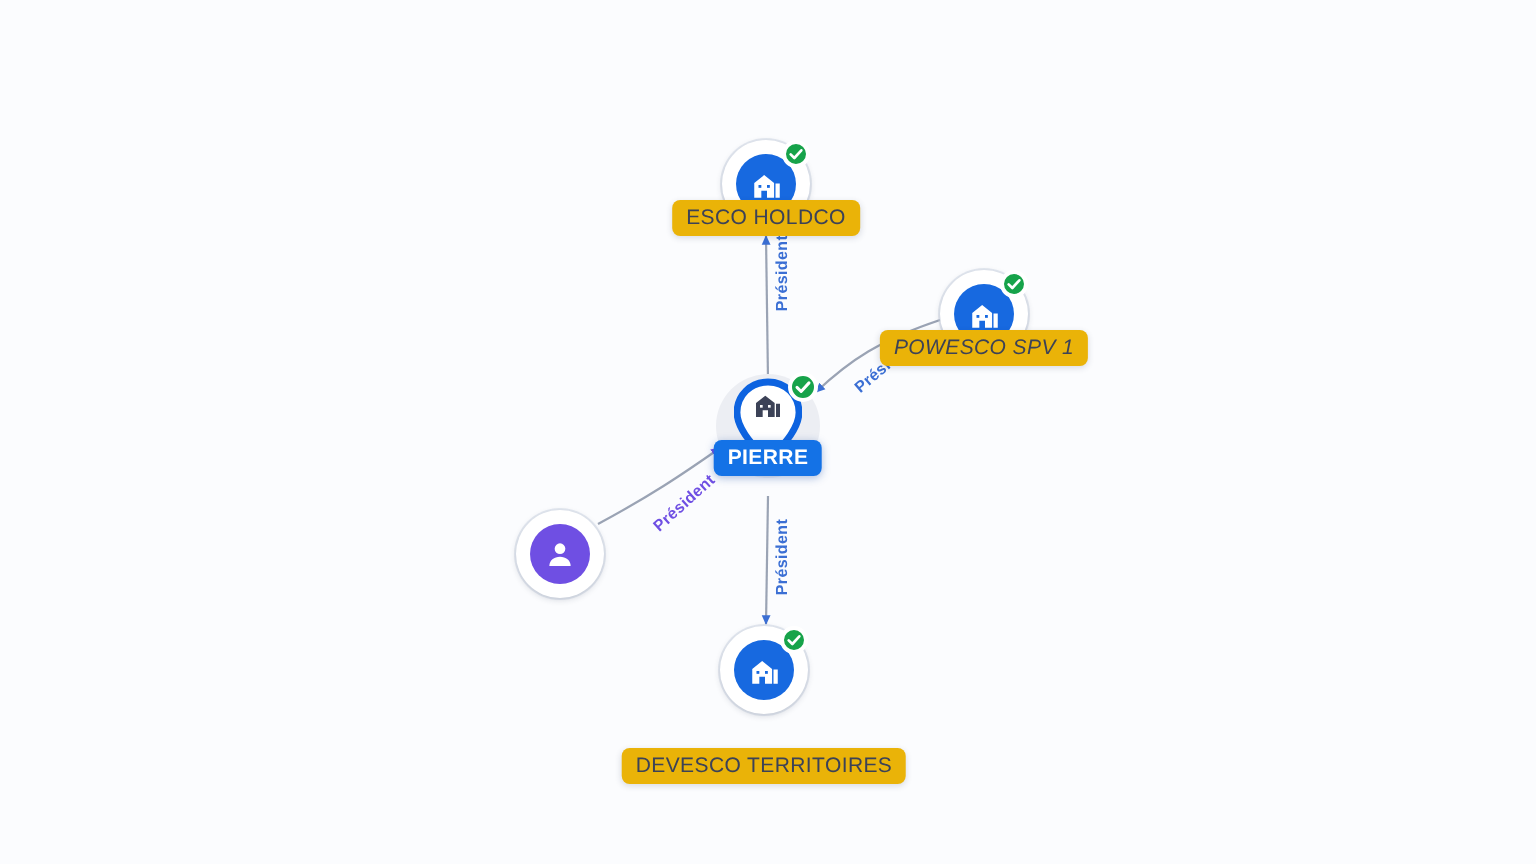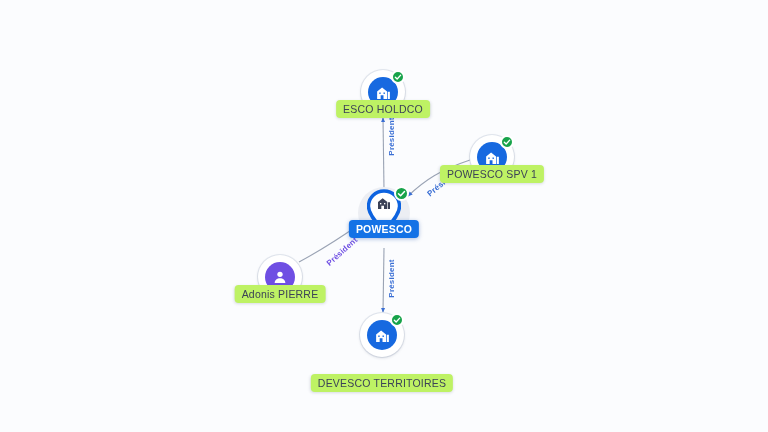--- a/index.html
+++ b/index.html
@@ -60,21 +60,21 @@
   .pin-badge svg{display:block;}
 
   
   .label{
     position:absolute;left:50%;transform:translateX(-50%);
     white-space:nowrap;
     font-size:10.5px;letter-spacing:.2px;
     padding:3px 7px;border-radius:4px;
   }
   .label.plain{
-    background:#bef264;color:#3c4257;font-weight:500;
+    background:#eab308;color:#3c4257;font-weight:500;
     box-shadow:0 1px 3px rgba(40,50,80,.16);
   }
   .label.selected{
     background:#1472e6;color:#ffffff;font-weight:600;
     box-shadow:0 1px 4px rgba(20,70,160,.35);
   }
 
   .edge-label{
     position:absolute;
     font-size:8px;font-weight:600;letter-spacing:.2px;
@@ -124,21 +124,21 @@
     </div>
     <div class="badge">
       <svg width="8" height="8" viewBox="0 0 24 24" fill="none" stroke="#ffffff" stroke-width="4" stroke-linecap="round" stroke-linejoin="round">
         <path d="M4 12.5 L9.5 18 L20 6.5"></path>
       </svg>
     </div>
   </div>
   <div class="label plain" style="top:30px;">ESCO HOLDCO</div>
 </div>
 
-<div class="node" style="left:492px;top:157px;">
+<div class="node" style="left:492px;top:157px;font-style:italic;">
   <div class="disc-wrap">
     <div class="disc-halo"></div>
     <div class="disc company">
       <svg width="17" height="17" viewBox="0 0 24 24" fill="#ffffff">
         <path d="M3 21V10.5L10 5l7 5.5V21h-5v-5h-4v5H3zM18 21V11h3v10h-3z"></path>
         <rect x="6" y="12" width="2" height="2" fill="#1769e0"></rect>
         <rect x="12" y="12" width="2" height="2" fill="#1769e0"></rect>
       </svg>
     </div>
     <div class="badge">
@@ -164,34 +164,33 @@
           <rect x="12" y="12" width="2" height="2" fill="#ffffff"></rect>
         </svg>
       </div>
     </div>
     <div class="pin-badge">
       <svg width="9" height="9" viewBox="0 0 24 24" fill="none" stroke="#ffffff" stroke-width="4" stroke-linecap="round" stroke-linejoin="round">
         <path d="M4 12.5 L9.5 18 L20 6.5"></path>
       </svg>
     </div>
   </div>
-  <div class="label selected" style="top:36px;">POWESCO</div>
+  <div class="label selected" style="top:36px;">PIERRE</div>
 </div>
 
 <div class="node" style="left:280px;top:277px;">
   <div class="disc-wrap">
     <div class="disc-halo"></div>
     <div class="disc person">
       <svg width="16" height="16" viewBox="0 0 24 24" fill="#ffffff">
         <circle cx="12" cy="8" r="4"></circle>
         <path d="M4 21c0-4.4 3.6-7 8-7s8 2.6 8 7z"></path>
       </svg>
     </div>
   </div>
-  <div class="label plain" style="top:30px;">Adonis PIERRE</div>
 </div>
 
 <div class="node" style="left:382px;top:335px;">
   <div class="disc-wrap">
     <div class="disc-halo"></div>
     <div class="disc company">
       <svg width="17" height="17" viewBox="0 0 24 24" fill="#ffffff">
         <path d="M3 21V10.5L10 5l7 5.5V21h-5v-5h-4v5H3zM18 21V11h3v10h-3z"></path>
         <rect x="6" y="12" width="2" height="2" fill="#1769e0"></rect>
         <rect x="12" y="12" width="2" height="2" fill="#1769e0"></rect>

